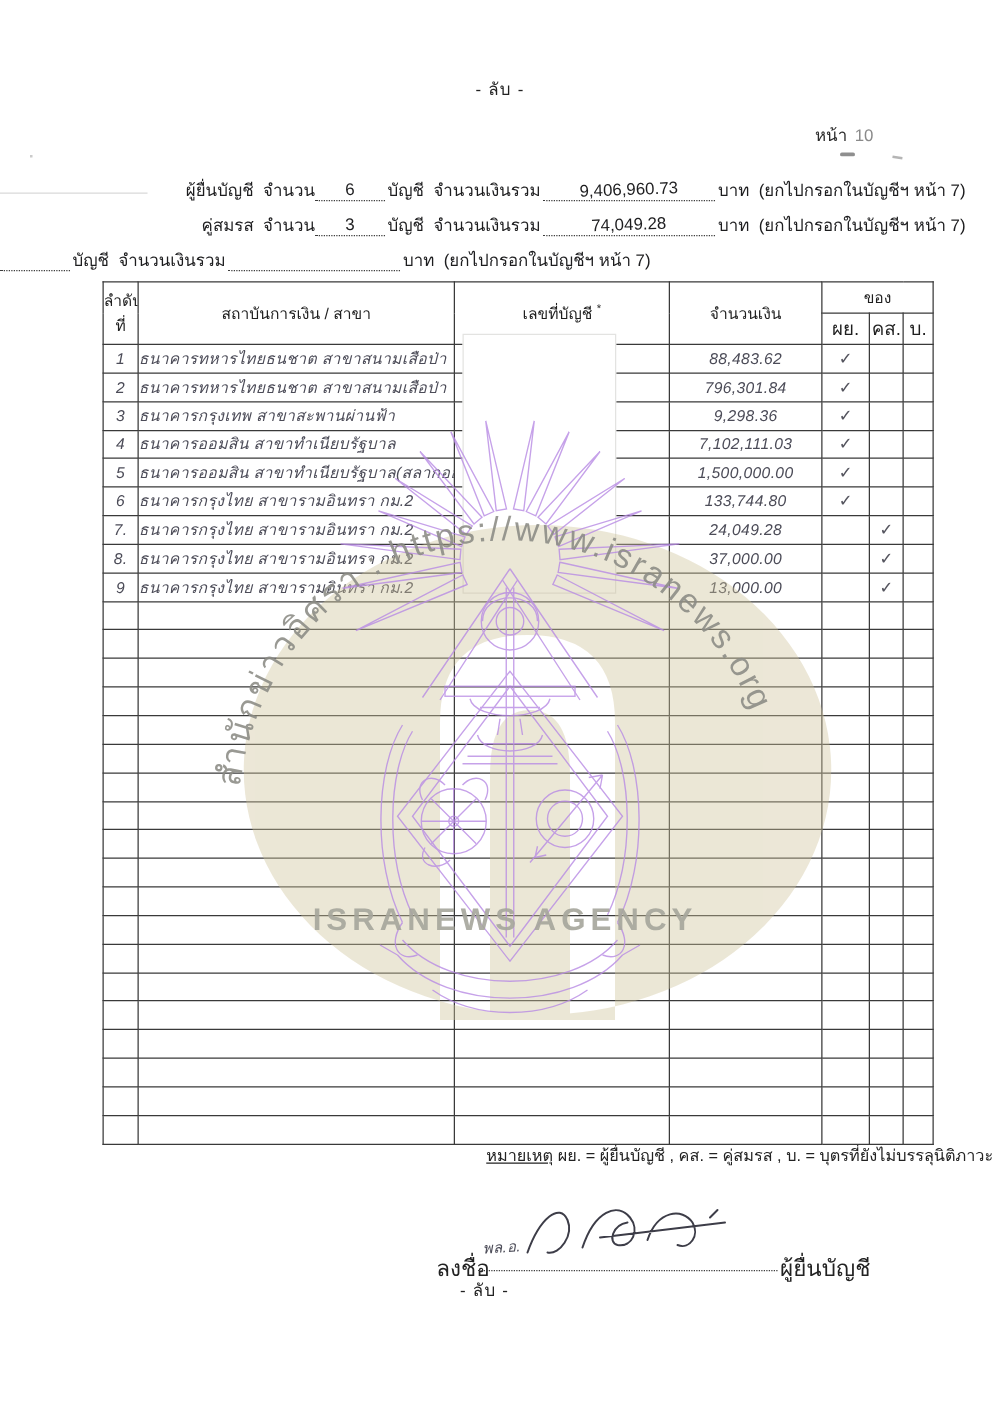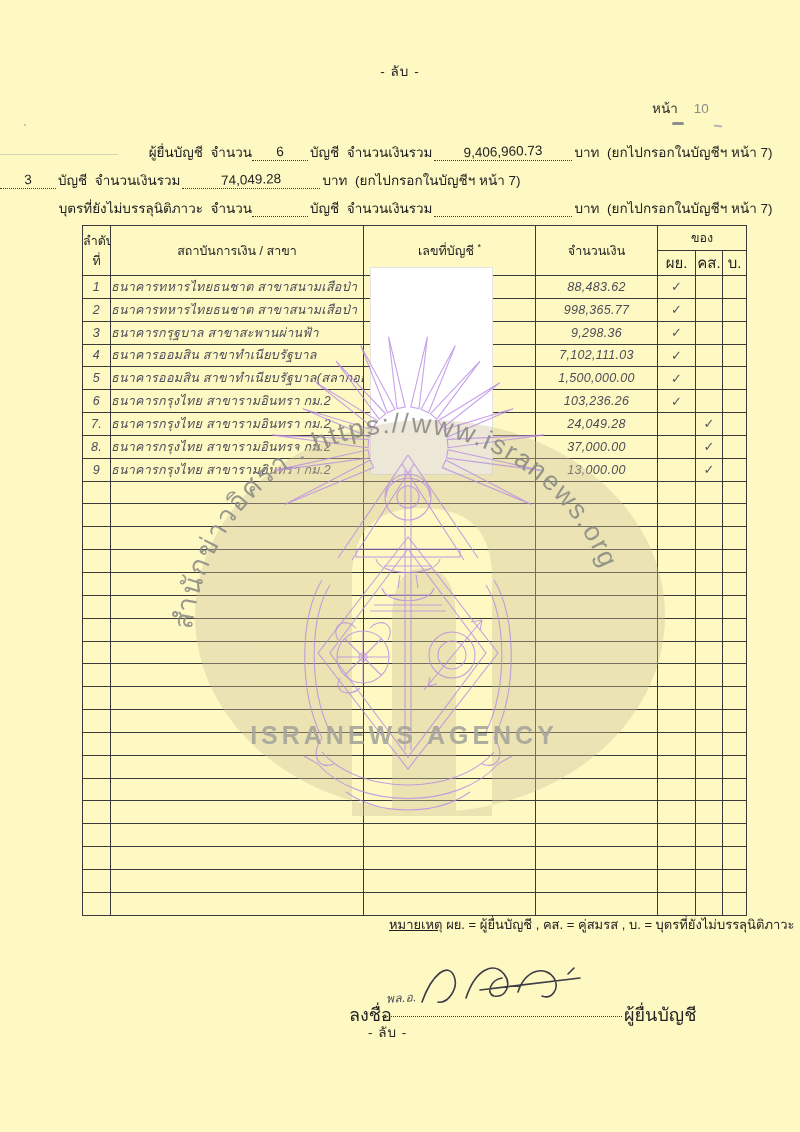--- a/index.html
+++ b/index.html
@@ -1,26 +1,26 @@
 <!DOCTYPE html>
 <html><head>
 <meta charset="utf-8">
 <style>
   html,body{margin:0;padding:0;background:#e8e8e8;}
   .page{
     position:relative;width:800px;height:1132px;margin:0 auto;
-    background:#fef9c3;overflow:hidden;
+    background:#ffffff;overflow:hidden;
     font-family:"Liberation Sans","DejaVu Sans",sans-serif;
     color:#1d1d1f;
   }
   .abs{position:absolute;}
   .center-line{left:0;width:100%;text-align:center;}
   .secret{font-size:13.5px;letter-spacing:1px;color:#222;}
   .pagenum{font-size:13.5px;color:#2a2a2a;}
-  .pagenum .num{color:#8a8a8a;margin-left:16px;}
+  .pagenum .num{color:#8a8a8a;margin-left:6px;}
   .doc-title{font-size:14.5px;font-weight:bold;color:#1c1c1e;}
 
   
   .sumline{position:absolute;left:0;display:flex;align-items:center;font-size:13.5px;line-height:17px;}
   .pfx{width:252px;text-align:right;white-space:pre;}
   .lbl{padding:0 2px;white-space:pre;}
   .slot{position:relative;display:inline-block;height:16px;border-bottom:1.4px dotted #3c3c3c;}
   .slot-count{width:56px;}
   .slot-amt{width:138px;}
   .slot .hw{position:absolute;left:0;right:0;bottom:0;text-align:center;}
@@ -75,31 +75,31 @@
       <span class="slot slot-count">
         <span class="hw" style="transform:rotate(-3deg);">6</span>
       </span>
       <span class="lbl">บัญชี  จำนวนเงินรวม</span>
       <span class="slot slot-amt">
         <span class="hw" style="transform:rotate(-2deg);">9,406,960.73</span>
       </span>
       <span class="lbl">บาท  (ยกไปกรอกในบัญชีฯ หน้า 7)</span>
   </div>
   <div class="sumline" style="top:172px;">
+    <span class="pfx">คู่สมรส  จำนวน</span>
       <span class="slot slot-count">
         <span class="hw" style="transform:rotate(-3deg);">3</span>
       </span>
       <span class="lbl">บัญชี  จำนวนเงินรวม</span>
       <span class="slot slot-amt">
         <span class="hw" style="transform:rotate(-2deg);">74,049.28</span>
       </span>
       <span class="lbl">บาท  (ยกไปกรอกในบัญชีฯ หน้า 7)</span>
   </div>
   <div class="sumline" style="top:200px;">
-    <span class="pfx">บุตรที่ยังไม่บรรลุนิติภาวะ  จำนวน</span>
       <span class="slot slot-count">
         <span class="hw"></span>
       </span>
       <span class="lbl">บัญชี  จำนวนเงินรวม</span>
       <span class="slot slot-amt">
         <span class="hw"></span>
       </span>
       <span class="lbl">บาท  (ยกไปกรอกในบัญชีฯ หน้า 7)</span>
   </div>
 
@@ -135,28 +135,28 @@
             <td class="c-acct"></td>
             <td class="c-amt hand">88,483.62</td>
             <td class="c-chk">✓</td>
             <td class="c-chk"></td>
             <td class="c-chk"></td>
           </tr>
           <tr>
             <td class="c-no hand">2</td>
             <td class="c-inst hand">ธนาคารทหารไทยธนชาต สาขาสนามเสือป่า</td>
             <td class="c-acct"></td>
-            <td class="c-amt hand">998,365.77</td>
+            <td class="c-amt hand">796,301.84</td>
             <td class="c-chk">✓</td>
             <td class="c-chk"></td>
             <td class="c-chk"></td>
           </tr>
           <tr>
             <td class="c-no hand">3</td>
-            <td class="c-inst hand">ธนาคารกรุฐบาล สาขาสะพานผ่านฟ้า</td>
+            <td class="c-inst hand">ธนาคารกรุงเทพ สาขาสะพานผ่านฟ้า</td>
             <td class="c-acct"></td>
             <td class="c-amt hand">9,298.36</td>
             <td class="c-chk">✓</td>
             <td class="c-chk"></td>
             <td class="c-chk"></td>
           </tr>
           <tr>
             <td class="c-no hand">4</td>
             <td class="c-inst hand">ธนาคารออมสิน สาขาทำเนียบรัฐบาล</td>
             <td class="c-acct"></td>
@@ -171,21 +171,21 @@
             <td class="c-acct"></td>
             <td class="c-amt hand">1,500,000.00</td>
             <td class="c-chk">✓</td>
             <td class="c-chk"></td>
             <td class="c-chk"></td>
           </tr>
           <tr>
             <td class="c-no hand">6</td>
             <td class="c-inst hand">ธนาคารกรุงไทย สาขารามอินทรา กม.2</td>
             <td class="c-acct"></td>
-            <td class="c-amt hand">103,236.26</td>
+            <td class="c-amt hand">133,744.80</td>
             <td class="c-chk">✓</td>
             <td class="c-chk"></td>
             <td class="c-chk"></td>
           </tr>
           <tr>
             <td class="c-no hand">7.</td>
             <td class="c-inst hand">ธนาคารกรุงไทย สาขารามอินทรา กม.2</td>
             <td class="c-acct"></td>
             <td class="c-amt hand">24,049.28</td>
             <td class="c-chk"></td>

